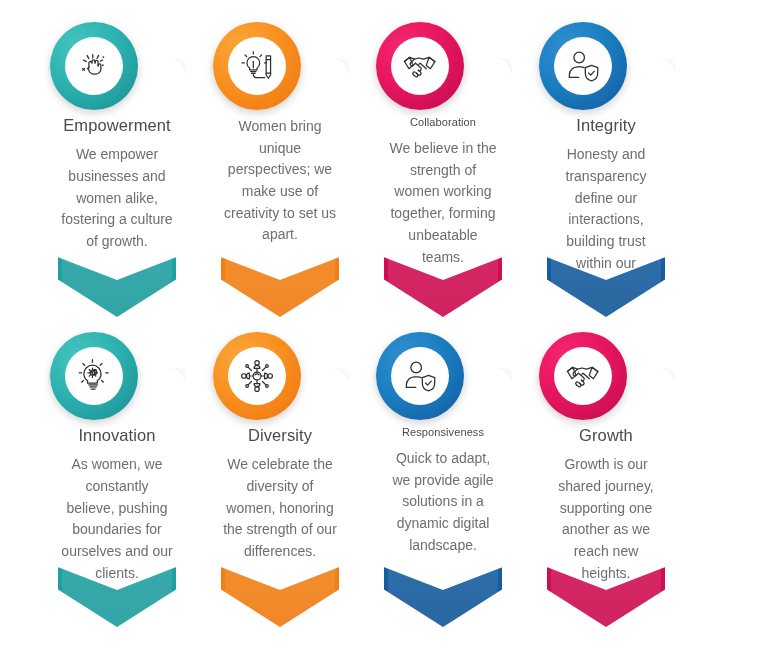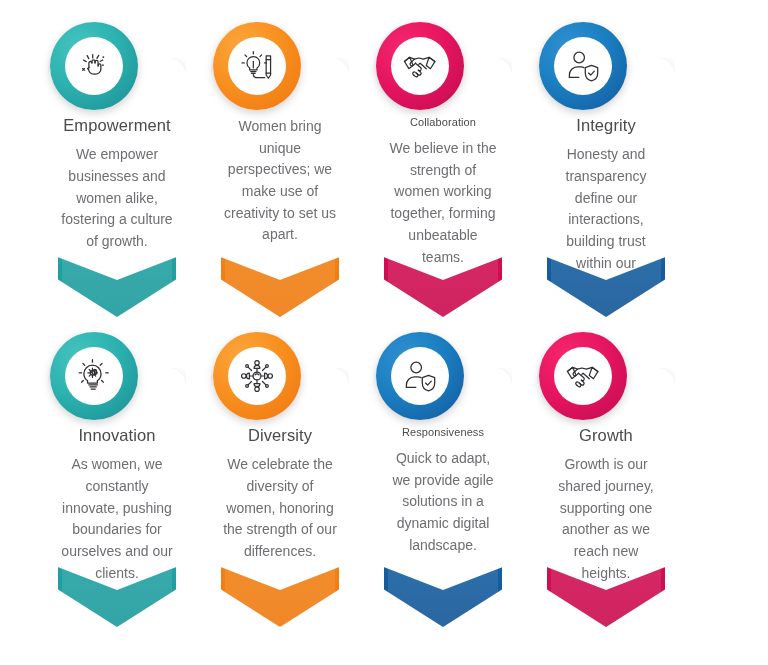--- a/index.html
+++ b/index.html
@@ -192,21 +192,21 @@
         </div>
       </div>
     </div>
   <div class="row row-2">
       <div class="cell">
         <div class="ribbon r-teal"></div>
         <div class="num n-teal">5</div>
         <div class="card">
           <div class="card-inner">
             <div class="title">Innovation</div>
-            <div class="desc">As women, we constantly innovate, pushing boundaries for ourselves and our clients.</div>
+            <div class="desc">As women, we constantly believe, pushing boundaries for ourselves and our clients.</div>
           </div>
         </div>
         <div class="circle c-teal">
           <div class="circle-in">
 <svg width="36" height="36" viewBox="0 0 42 42" fill="none" stroke="#2f2f33" stroke-width="1.5" stroke-linecap="round" stroke-linejoin="round">
 <path d="M13.5 26.5c-2.6-1.8-4.3-4.8-4.3-8.2 0-5.5 4.5-9.9 10-9.9s10 4.4 10 9.9c0 3.4-1.7 6.4-4.3 8.2v2.8H13.5z"></path>
 <path d="M15 31.4h10M16.3 33.8h7.4M17.6 36.2h4.8"></path>
 <path d="M19.2 4.9V2M10.1 8.4L8 6.3M28.3 8.4l2.1-2.1M6.6 17.3H3.7M34.7 17.3h2.9M8.6 26.2l-2.2 2M29.8 26.2l2.2 2"></path>
 <path d="M19.2 12.1l1.1.2.7-.9 1.9 1-.2 1.1.9.7-1 1.9-1.1-.2-.7.9-1.9-1 .2-1.1-.9-.7z" transform="translate(-1.5 1.5) scale(1.15) translate(-1 -1)"></path>
 <circle cx="19.2" cy="17.3" r="2.6"></circle>

